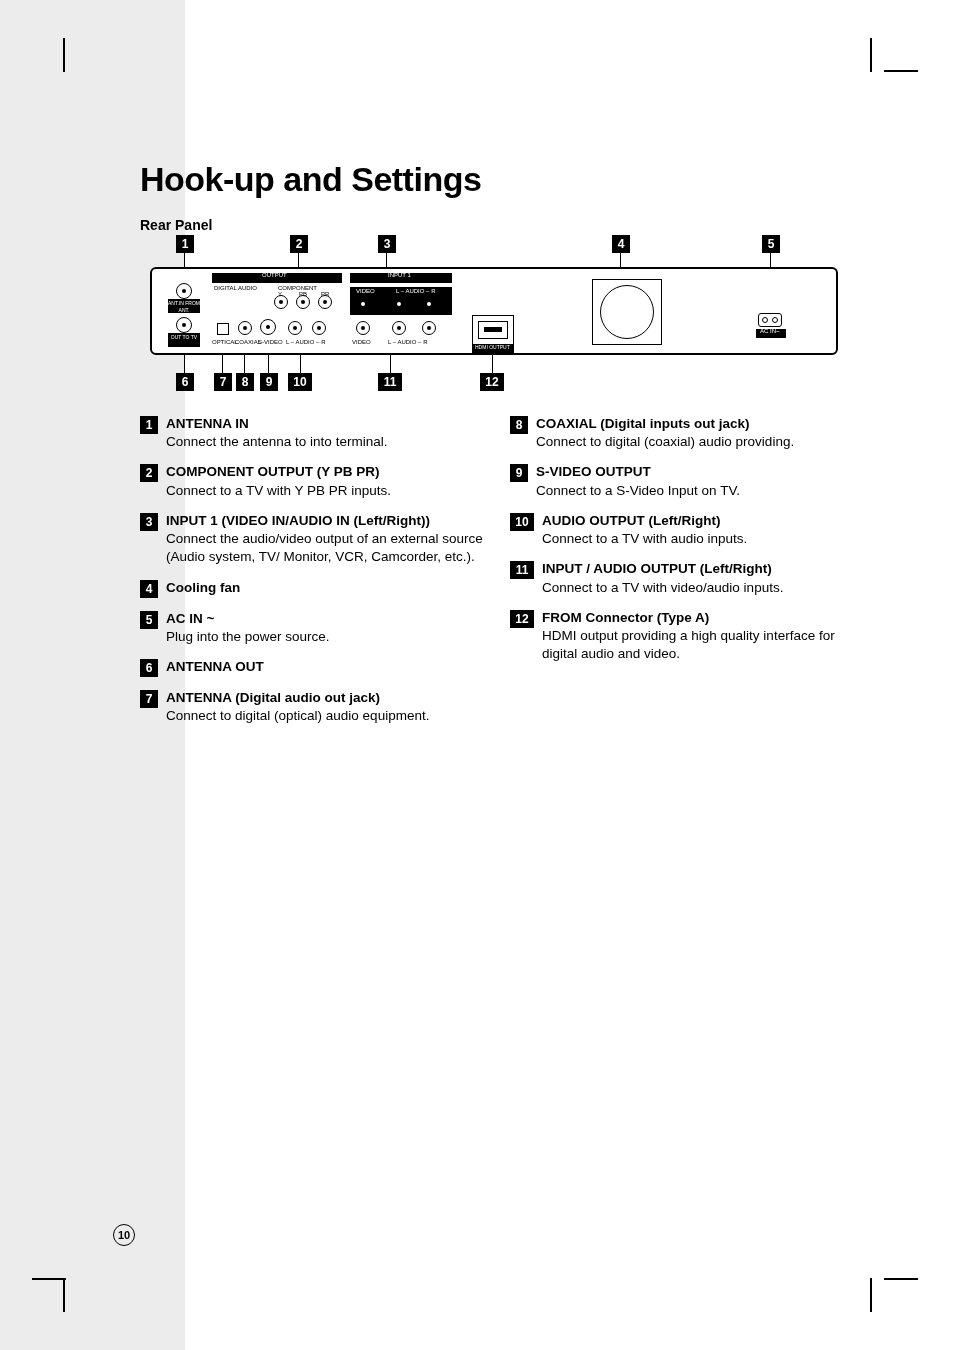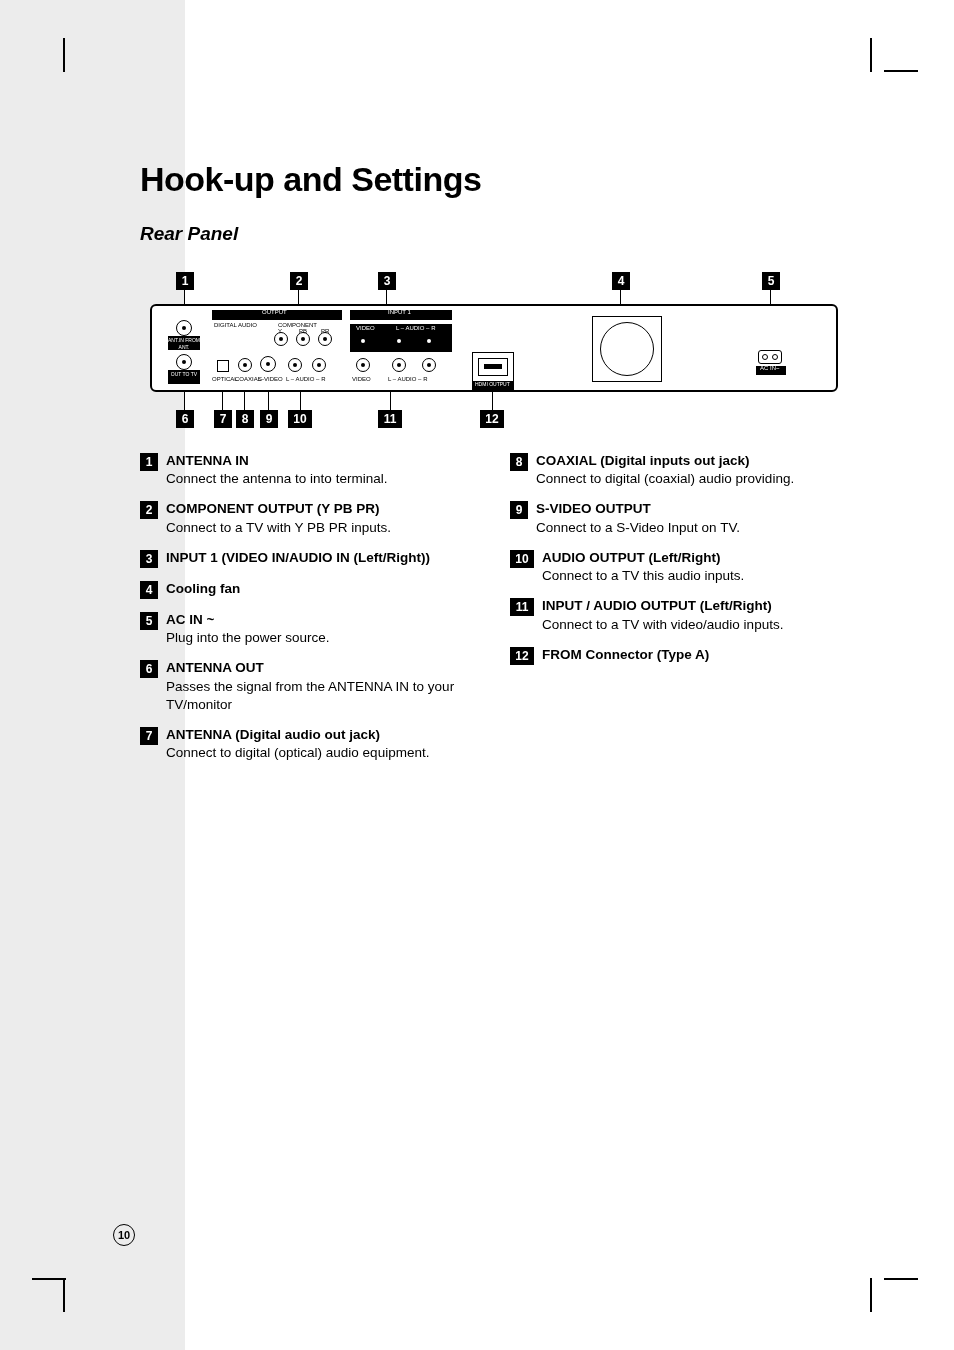--- a/index.html
+++ b/index.html
@@ -9,22 +9,22 @@
   
   .crop { position:absolute; background:#000; }
   .crop.tl-v { left:63px; top:38px; width:2px; height:34px; }
   .crop.tr-v { left:870px; top:38px; width:2px; height:34px; }
   .crop.tr-h { left:884px; top:70px; width:34px; height:2px; }
   .crop.bl-v { left:63px; top:1278px; width:2px; height:34px; }
   .crop.bl-h { left:32px; top:1278px; width:34px; height:2px; }
   .crop.br-v { left:870px; top:1278px; width:2px; height:34px; }
   .crop.br-h { left:884px; top:1278px; width:34px; height:2px; }
   .content { position:absolute; left:140px; top:160px; width:720px; }
-  h1 { font-size:34px; font-weight:700; margin-bottom:24px; letter-spacing:-0.5px; }
-  h2 { font-size:19px; font-weight:700; margin-bottom:27px;font-style:italic; }
+  h1 { font-size:34px; font-weight:700; margin-bottom:18px; letter-spacing:-0.5px; }
+  h2 { font-size:14px; font-weight:700; margin-bottom:2px; }
   .diagram-wrap { position:relative; width:700px; height:170px; margin-bottom:10px; }
   .callout-row { position:absolute; width:700px; pointer-events:none; }
   .callout-row.top { top:0; height:40px; }
   .callout-row.bottom { top:130px; height:40px; }
   .num-badge { position:absolute; width:18px; height:18px; background:#000; color:#fff; font-size:12px; font-weight:700; text-align:center; line-height:18px; }
   .num-line { position:absolute; width:1px; background:#000; }
   .panel-box { position:absolute; left:10px; top:32px; width:688px; height:88px; border:2px solid #000; border-radius:6px; background:#fff; }
   .sub-label { position:absolute; font-size:6px; font-family:Arial; text-align:center; color:#000; white-space:nowrap; }
   .group-box { position:absolute; border:1px solid #000; }
   .port { position:absolute; width:14px; height:14px; border:1.5px solid #000; border-radius:50%; background:#fff; }
@@ -189,58 +189,58 @@
           <div class="item">
             <div class="badge">1</div>
             <div class="text"><span class="title">ANTENNA IN</span><br><span>Connect the antenna to into terminal.</span></div>
           </div>
           <div class="item">
             <div class="badge">2</div>
             <div class="text"><span class="title">COMPONENT OUTPUT (Y PB PR)</span><br><span>Connect to a TV with Y PB PR inputs.</span></div>
           </div>
           <div class="item">
             <div class="badge">3</div>
-            <div class="text"><span class="title">INPUT 1 (VIDEO IN/AUDIO IN (Left/Right))</span><br></div>
+            <div class="text"><span class="title">INPUT 1 (VIDEO IN/AUDIO IN (Left/Right))</span><br><span>Connect the audio/video output of an external source (Audio system, TV/ Monitor, VCR, Camcorder, etc.).</span></div>
           </div>
           <div class="item">
             <div class="badge">4</div>
             <div class="text"><span class="title">Cooling fan</span></div>
           </div>
           <div class="item">
             <div class="badge">5</div>
             <div class="text"><span class="title">AC IN ~</span><br><span>Plug into the power source.</span></div>
           </div>
           <div class="item">
             <div class="badge">6</div>
-            <div class="text"><span class="title">ANTENNA OUT</span><br><span>Passes the signal from the ANTENNA IN to your TV/monitor</span></div>
+            <div class="text"><span class="title">ANTENNA OUT</span><br></div>
           </div>
           <div class="item">
             <div class="badge">7</div>
             <div class="text"><span class="title">ANTENNA (Digital audio out jack)</span><br><span>Connect to digital (optical) audio equipment.</span></div>
           </div>
         </div>
       <div class="col" id="col-right">
           <div class="item">
             <div class="badge">8</div>
             <div class="text"><span class="title">COAXIAL (Digital inputs out jack)</span><br><span>Connect to digital (coaxial) audio providing.</span></div>
           </div>
           <div class="item">
             <div class="badge">9</div>
             <div class="text"><span class="title">S-VIDEO OUTPUT</span><br><span>Connect to a S-Video Input on TV.</span></div>
           </div>
           <div class="item">
             <div class="badge" style="width: 24px; flex: 0 0 24px;">10</div>
-            <div class="text"><span class="title">AUDIO OUTPUT (Left/Right)</span><br><span>Connect to a TV this audio inputs.</span></div>
+            <div class="text"><span class="title">AUDIO OUTPUT (Left/Right)</span><br><span>Connect to a TV with audio inputs.</span></div>
           </div>
           <div class="item">
             <div class="badge" style="width: 24px; flex: 0 0 24px;">11</div>
             <div class="text"><span class="title">INPUT / AUDIO OUTPUT (Left/Right)</span><br><span>Connect to a TV with video/audio inputs.</span></div>
           </div>
           <div class="item">
             <div class="badge" style="width: 24px; flex: 0 0 24px;">12</div>
-            <div class="text"><span class="title">FROM Connector (Type A)</span><br></div>
+            <div class="text"><span class="title">FROM Connector (Type A)</span><br><span>HDMI output providing a high quality interface for digital audio and video.</span></div>
           </div>
         </div>
     </div>
   </div>
 
   <div class="page-num">10</div>
 </div>
 
 </body></html>

